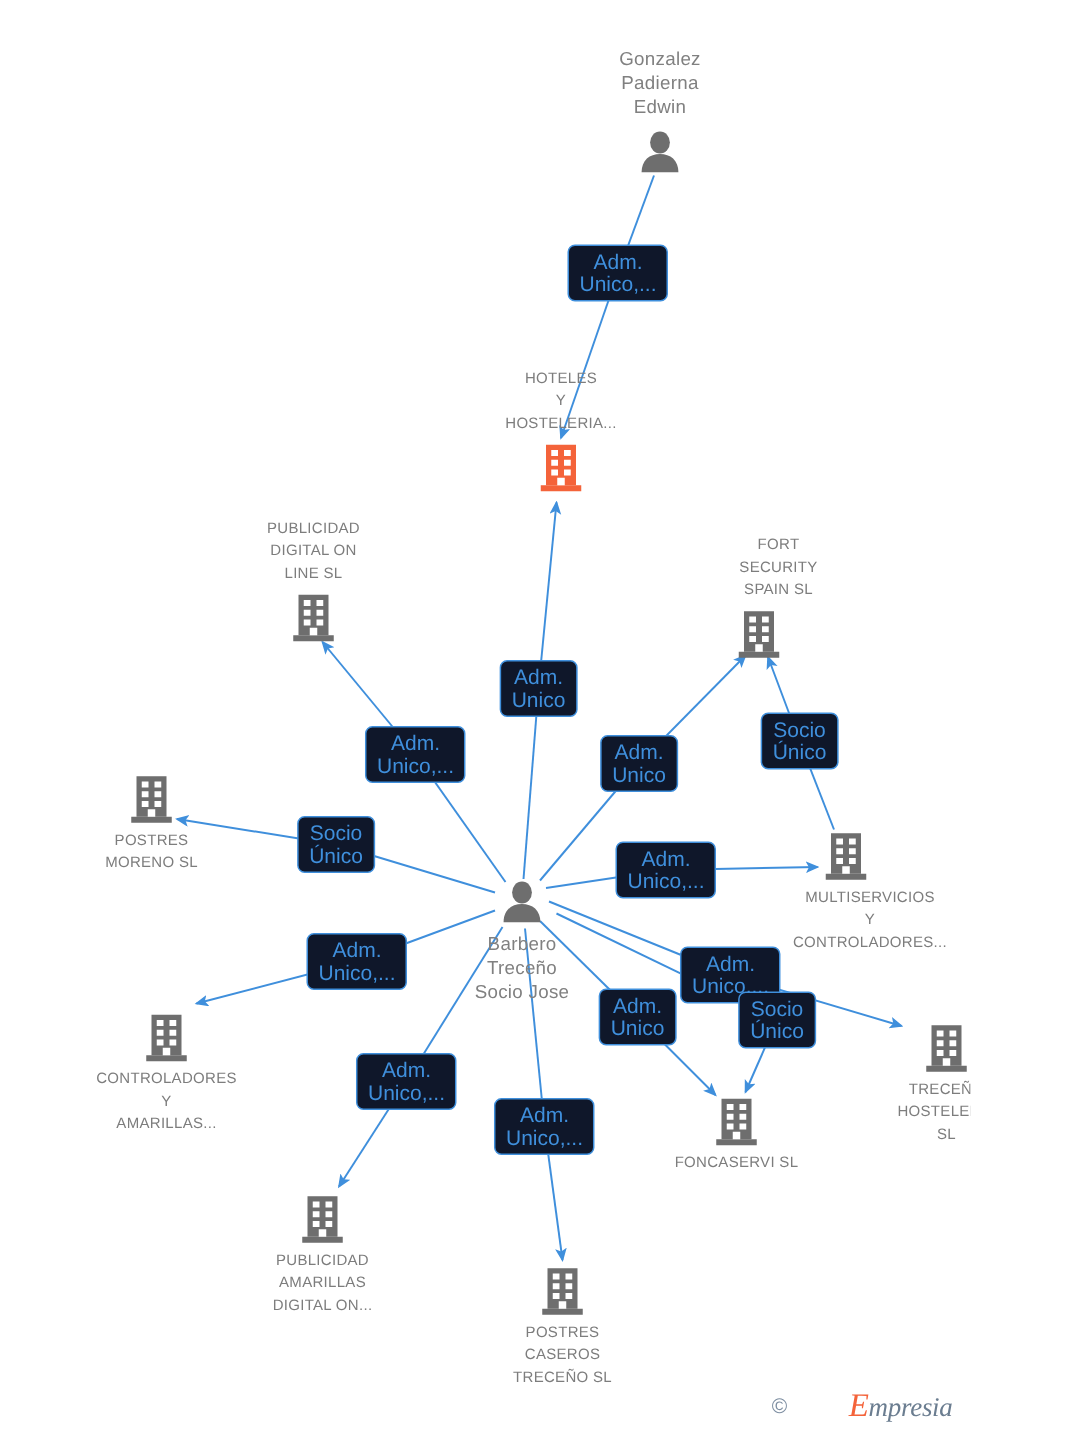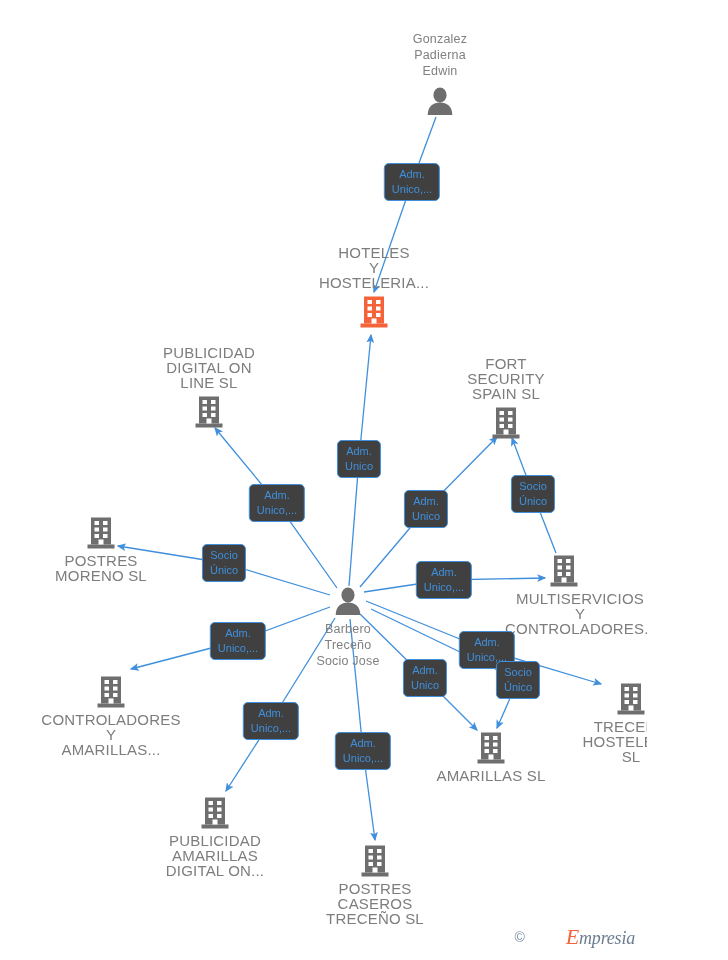--- a/index.html
+++ b/index.html
@@ -33,43 +33,43 @@
   .node-icon {
     position: absolute;
     transform: translate(-50%, -50%);
     line-height: 0;
   }
   .node-label {
     position: absolute;
     transform: translateX(-50%);
     width: 150px;
     text-align: center;
-    font-size: 15px;
+    font-size: 10px;
     line-height: 15px;
     color: #7d7d7d;
     letter-spacing: 0.2px;
     white-space: pre-line;
     pointer-events: none;
   }
   .node-label.person {
     color: #808080;
     font-size: 12.5px;
     line-height: 16px;
   }
   .node-label.above {
     transform: translate(-50%, -100%);
   }
   .edge-label {
     position: absolute;
     transform: translate(-50%, -50%);
-    background: #404040;
+    background: #0f172a;
     border: 1.3px solid #3f8fdc;
     border-radius: 5px;
     color: #3f8fdc;
-    font-size: 11px;
+    font-size: 14px;
     line-height: 15px;
     padding: 3px 7px;
     text-align: center;
     white-space: pre-line;
     box-sizing: border-box;
   }
   #watermark {
     position: absolute;
     right: 12px;
     bottom: 10px;
@@ -183,21 +183,21 @@
             <rect x="5" y="1" width="20" height="27" fill="#6e6e6e"></rect>
             <rect x="1.5" y="28" width="27" height="4" fill="#6e6e6e"></rect>
             <rect x="8.5" y="4.5" width="4.5" height="4" fill="#fff"></rect>
             <rect x="17" y="4.5" width="4.5" height="4" fill="#fff"></rect>
             <rect x="8.5" y="11" width="4.5" height="4" fill="#fff"></rect>
             <rect x="17" y="11" width="4.5" height="4" fill="#fff"></rect>
             <rect x="8.5" y="17.5" width="4.5" height="4" fill="#fff"></rect>
             <rect x="17" y="17.5" width="4.5" height="4" fill="#fff"></rect>
             <rect x="12.5" y="23" width="5" height="5" fill="#fff"></rect>
           </svg></div>
-        <div class="node-label above" style="left: 0px; top: -22px;">FORT
+        <div class="node-label above" style="left: 13px; top: -22px;">FORT
 SECURITY
 SPAIN SL</div>
       </div>
       <div class="node" style="left: 101px; top: 533px;">
         <div class="node-icon"><svg width="30" height="33" viewBox="0 0 30 33" xmlns="http://www.w3.org/2000/svg">
             <rect x="5" y="1" width="20" height="27" fill="#6e6e6e"></rect>
             <rect x="1.5" y="28" width="27" height="4" fill="#6e6e6e"></rect>
             <rect x="8.5" y="4.5" width="4.5" height="4" fill="#fff"></rect>
             <rect x="17" y="4.5" width="4.5" height="4" fill="#fff"></rect>
             <rect x="8.5" y="11" width="4.5" height="4" fill="#fff"></rect>
@@ -271,21 +271,21 @@
             <rect x="5" y="1" width="20" height="27" fill="#6e6e6e"></rect>
             <rect x="1.5" y="28" width="27" height="4" fill="#6e6e6e"></rect>
             <rect x="8.5" y="4.5" width="4.5" height="4" fill="#fff"></rect>
             <rect x="17" y="4.5" width="4.5" height="4" fill="#fff"></rect>
             <rect x="8.5" y="11" width="4.5" height="4" fill="#fff"></rect>
             <rect x="17" y="11" width="4.5" height="4" fill="#fff"></rect>
             <rect x="8.5" y="17.5" width="4.5" height="4" fill="#fff"></rect>
             <rect x="17" y="17.5" width="4.5" height="4" fill="#fff"></rect>
             <rect x="12.5" y="23" width="5" height="5" fill="#fff"></rect>
           </svg></div>
-        <div class="node-label" style="left: 0px; top: 20px;">AMARILLAS SL</div>
+        <div class="node-label" style="left: 0px; top: 20px;">FONCASERVI SL</div>
       </div>
       <div class="node" style="left: 215px; top: 813px;">
         <div class="node-icon"><svg width="30" height="33" viewBox="0 0 30 33" xmlns="http://www.w3.org/2000/svg">
             <rect x="5" y="1" width="20" height="27" fill="#6e6e6e"></rect>
             <rect x="1.5" y="28" width="27" height="4" fill="#6e6e6e"></rect>
             <rect x="8.5" y="4.5" width="4.5" height="4" fill="#fff"></rect>
             <rect x="17" y="4.5" width="4.5" height="4" fill="#fff"></rect>
             <rect x="8.5" y="11" width="4.5" height="4" fill="#fff"></rect>
             <rect x="17" y="11" width="4.5" height="4" fill="#fff"></rect>
             <rect x="8.5" y="17.5" width="4.5" height="4" fill="#fff"></rect>

